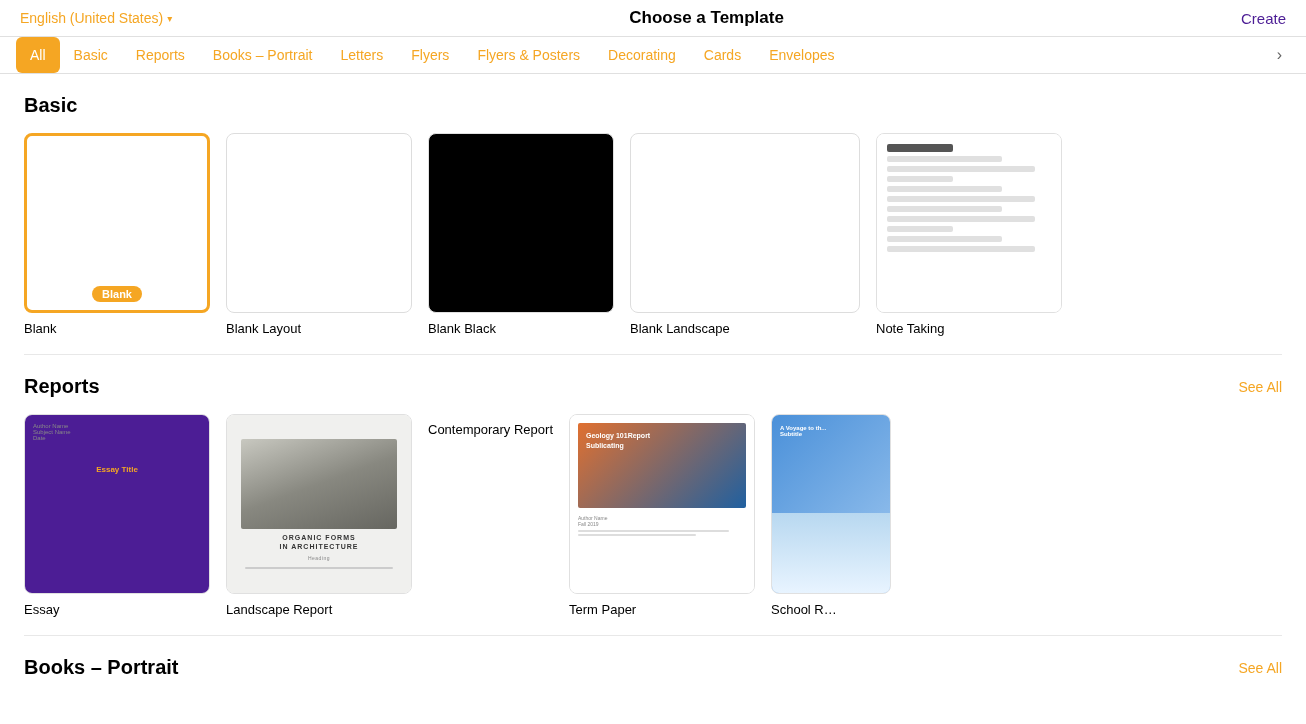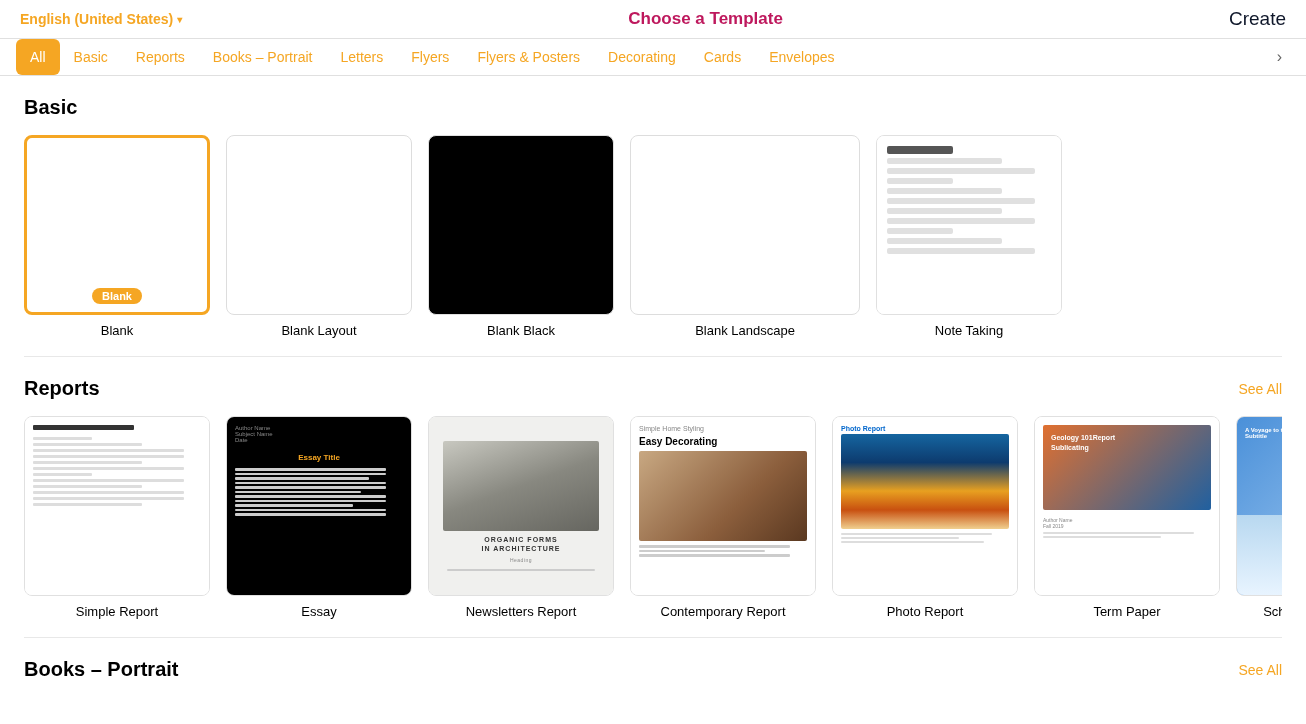--- a/index.html
+++ b/index.html
@@ -20,34 +20,33 @@
       padding: 8px 20px;
       border-bottom: 1px solid #e0e0e0;
     }
     .header-lang {
       display: flex;
       align-items: center;
       gap: 4px;
       color: #f5a623;
       font-size: 14px;
       cursor: pointer;
-      font-weight: bold;
     }
     .header-lang .chevron {
       font-size: 10px;
       color: #f5a623;
     }
     .header-title {
       font-size: 17px;
       font-weight: 600;
-      color: #be185d;
+      color: #000000;
     }
     .header-create {
-      color: #0f172a;
-      font-size: 19px;
+      color: #4c1d95;
+      font-size: 15px;
       font-weight: 500;
       cursor: pointer;
     }
 
     
     .nav-bar {
       display: flex;
       align-items: center;
       padding: 0 16px;
       border-bottom: 1px solid #e0e0e0;
@@ -107,21 +106,21 @@
     
     .template-grid {
       display: flex;
       gap: 16px;
       overflow: hidden;
     }
 
     .template-item {
       display: flex;
       flex-direction: column;
-      align-items: center;
+      align-items: flex-start;
       cursor: pointer;
       flex-shrink: 0;
     }
 
     .template-thumb {
       width: 186px;
       height: 180px;
       border-radius: 8px;
       overflow: hidden;
       position: relative;
@@ -213,25 +212,25 @@
     }
     .report-line.title { background: #333; height: 5px; width: 60%; margin-bottom: 4px; }
     .report-line.short { width: 35%; }
     .report-line.medium { width: 65%; }
     .report-line.long { width: 90%; }
 
     
     .essay-thumb {
       width: 100%;
       height: 100%;
-      background: #000000;
-      padding: 8px;
-      display: flex;
-      flex-direction: column;
-      gap: 2px;
+      background: #4c1d95;
+      padding: 8px;
+      display: flex;
+      flex-direction: column;
+      gap: 16px;
     }
     .essay-title {
       color: #f5a623;
       font-size: 8px;
       font-weight: bold;
       text-align: center;
       margin: 6px 0 4px;
     }
     .essay-line {
       height: 2.5px;
@@ -495,40 +494,20 @@
 
   <div class="divider"></div>
 
   <div class="section">
     <div class="section-header">
       <div class="section-title">Reports</div>
       <div class="see-all">See All</div>
     </div>
     <div class="template-grid">
 
-      <div class="template-item">
-        <div class="template-thumb">
-          <div class="report-thumb">
-            <div class="report-line title"></div>
-            <div class="report-line short"></div>
-            <div class="report-line medium"></div>
-            <div class="report-line long"></div>
-            <div class="report-line long"></div>
-            <div class="report-line medium"></div>
-            <div class="report-line long"></div>
-            <div class="report-line short"></div>
-            <div class="report-line long"></div>
-            <div class="report-line medium"></div>
-            <div class="report-line long"></div>
-            <div class="report-line long"></div>
-            <div class="report-line medium"></div>
-          </div>
-        </div>
-        <div class="template-label">Simple Report</div>
-      </div>
 
       <div class="template-item">
         <div class="template-thumb">
           <div class="essay-thumb">
             <div style="font-size:6px; color:#888; margin-bottom:2px;">Author Name<br>Subject Name<br>Date</div>
             <div class="essay-title">Essay Title</div>
             <div class="essay-line"></div>
             <div class="essay-line"></div>
             <div class="essay-line" style="width:80%;"></div>
             <div class="essay-line"></div>
@@ -546,53 +525,27 @@
 
       <div class="template-item">
         <div class="template-thumb" style="background:#efefeb;">
           <div class="minimalist-thumb">
             <div class="minimalist-img" style="background: linear-gradient(160deg, #c8c8c0 0%, #888880 50%, #666660 100%); height:90px; width:85%;"></div>
             <div class="minimalist-title-text">ORGANIC FORMS<br>IN ARCHITECTURE</div>
             <div style="font-size:5px; color:#888; letter-spacing:0.5px;">Heading</div>
             <div style="width:80%; height:2px; background:#ccc; border-radius:1px; margin-top:2px;"></div>
           </div>
         </div>
-        <div class="template-label">Newsletters Report</div>
-      </div>
-
-      <div class="template-item">
-        <div class="template-thumb" style="background:#fff;">
-          <div class="contemporary-thumb">
-            <div class="contemporary-header-line">Simple Home Styling</div>
-            <div class="contemporary-big-title">Easy Decorating</div>
-            <div class="contemporary-img" style="background: linear-gradient(135deg, #c8a882 0%, #8B5E3C 60%, #5a3820 100%);"></div>
-            <div class="contemporary-lines">
-              <div class="c-line"></div>
-              <div class="c-line" style="width:75%;"></div>
-              <div class="c-line"></div>
-            </div>
-          </div>
-        </div>
+        <div class="template-label">Landscape Report</div>
+      </div>
+
+      <div class="template-item">
         <div class="template-label">Contemporary Report</div>
       </div>
 
-      <div class="template-item">
-        <div class="template-thumb" style="background:#fff;">
-          <div class="photo-thumb">
-            <div class="photo-header" style="color:#0066cc; font-weight:bold; font-size:7px;">Photo Report</div>
-            <div class="photo-img" style="background: linear-gradient(180deg, #1565a0 0%, #0d3b6e 30%, #e8a020 60%, #c85010 80%, #f0d090 100%);"></div>
-            <div class="photo-lines">
-              <div class="p-line" style="width:90%;"></div>
-              <div class="p-line" style="width:70%;"></div>
-              <div class="p-line" style="width:85%;"></div>
-            </div>
-          </div>
-        </div>
-        <div class="template-label">Photo Report</div>
-      </div>
 
       <div class="template-item">
         <div class="template-thumb" style="background:#fff;">
           <div class="term-thumb">
             <div class="term-img" style="background: linear-gradient(135deg, #e07030 0%, #2060a0 100%);">
               <div class="term-img-overlay">
                 <div class="term-title-text">Geology 101Report<br>Sublicating</div>
               </div>
             </div>
             <div style="font-size:5px; color:#888; margin: 3px 0;">Author Name<br>Fall 2019</div>

